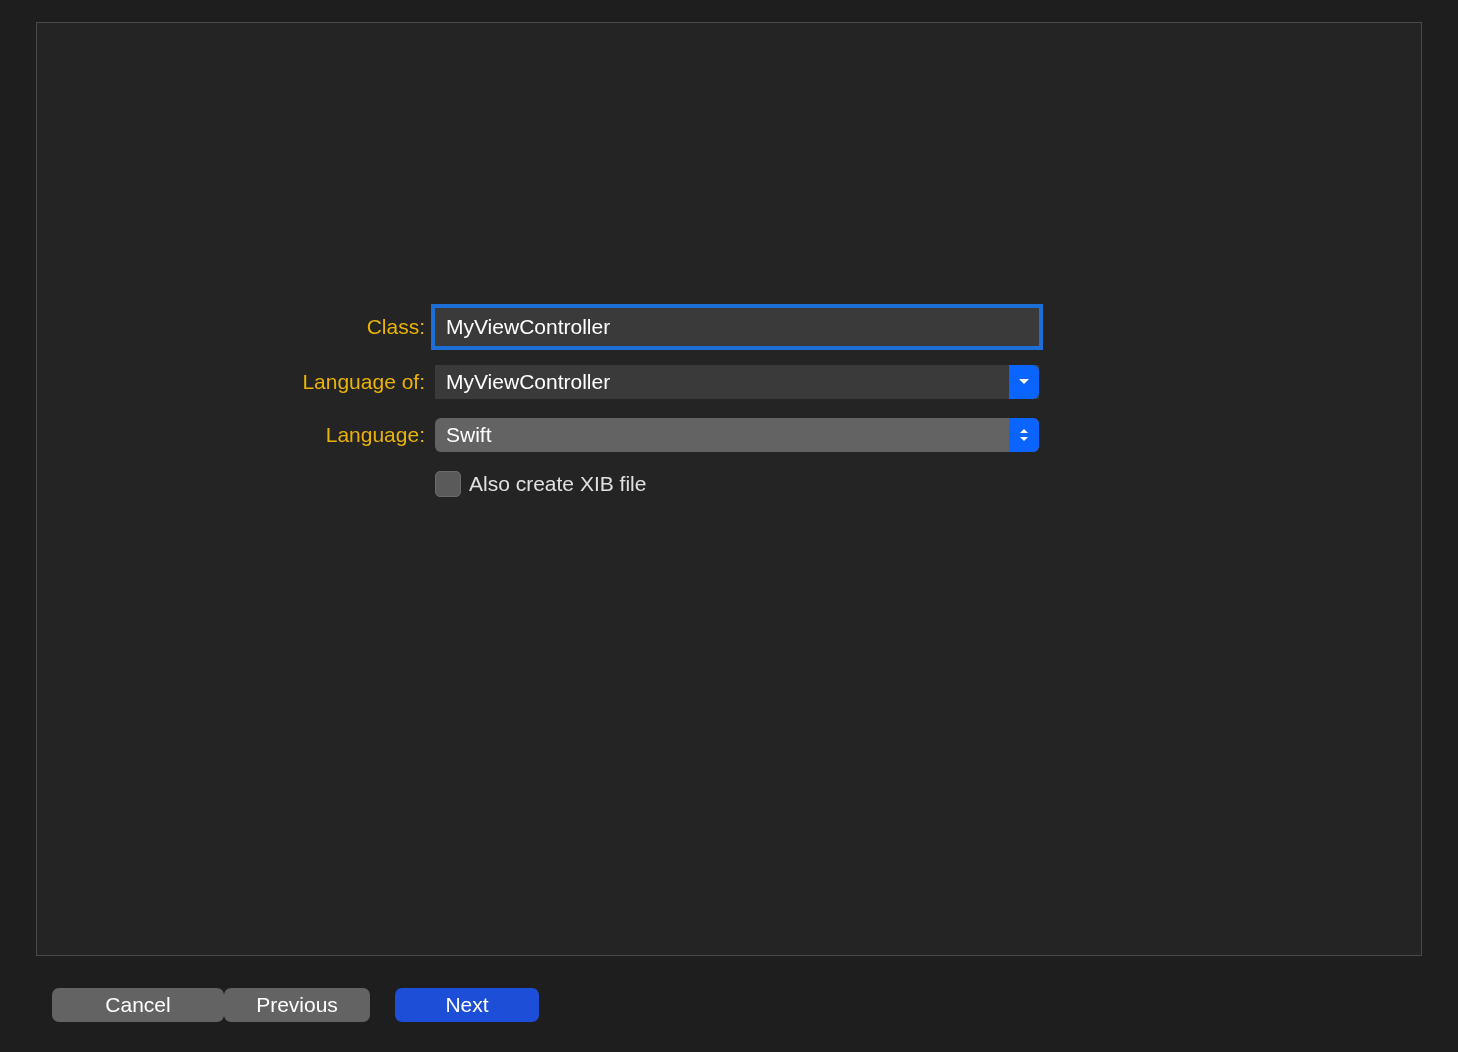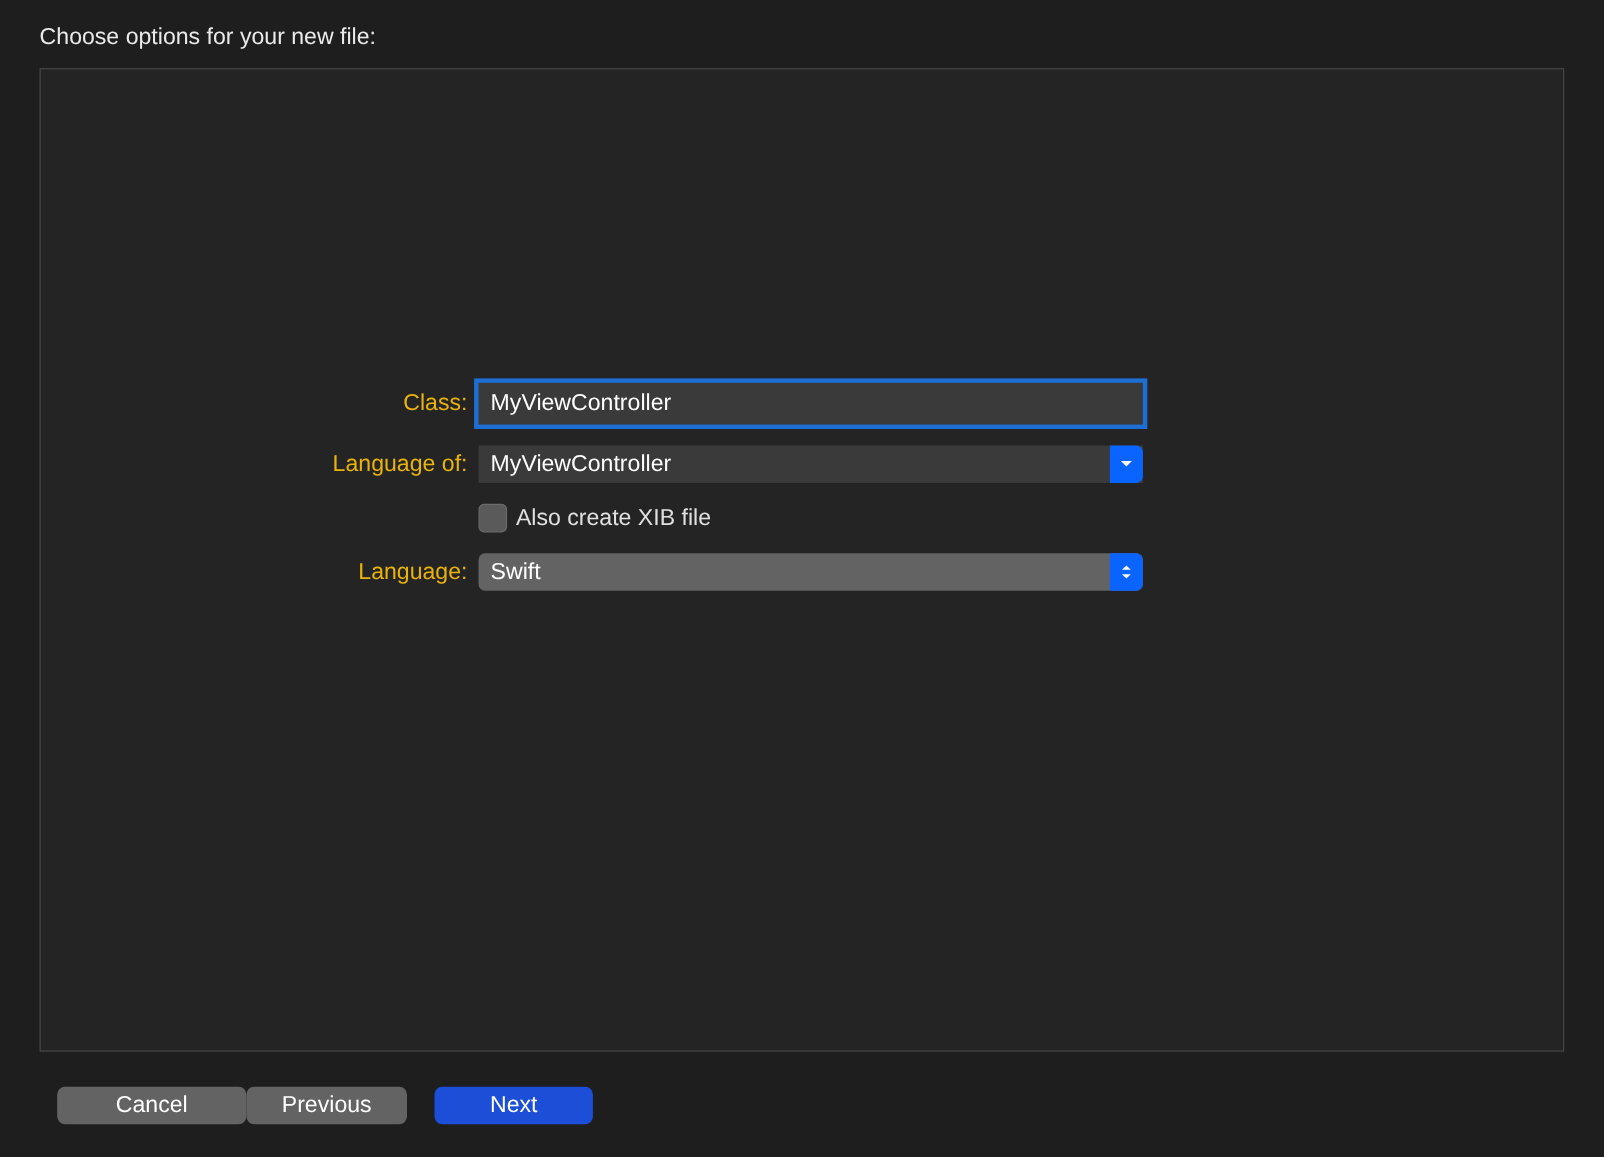--- a/index.html
+++ b/index.html
@@ -181,51 +181,40 @@
     }
     .btn-primary {
       background: #1d4ed8;
       min-width: 144px;
     }
   </style>
 </head>
 <body>
 
 <div class="dialog">
-  <div class="dialog-title">Choose options for your new file:</div>
 
   <div class="form-panel">
 
     <div class="form-row">
       <div class="form-label">Class:</div>
       <div class="form-control-wrap">
         <input type="text" class="text-input text-input-focus" value="MyViewController" style="">
       </div>
     </div>
 
     <div class="form-row">
       <div class="form-label">Language of:</div>
       <div class="form-control-wrap">
         <div class="combo">
           <span>MyViewController</span>
           <div class="combo-button">
             <svg viewBox="0 0 12 8">
                 <path d="M1 1 L6 6 L11 1 Z"></path>
               </svg>
           </div>
-        </div>
-      </div>
-    </div>
-
-    <div class="form-row">
-      <div class="form-label"></div>
-      <div class="form-control-wrap">
-        <div class="checkbox-wrap">
-          <div class="checkbox"></div>
-          <span class="checkbox-label">Also create XIB file</span>
         </div>
       </div>
     </div>
 
     <div class="form-row">
       <div class="form-label">Language:</div>
       <div class="form-control-wrap">
         <div class="popup">
           <span>Swift</span>
           <div class="popup-button">
@@ -233,20 +222,30 @@
                 <path d="M1 5 L5 1 L9 5 Z"></path>
               </svg>
             <svg viewBox="0 0 10 6">
                 <path d="M1 1 L5 5 L9 1 Z"></path>
               </svg>
           </div>
         </div>
       </div>
     </div>
 
+    <div class="form-row">
+      <div class="form-label"></div>
+      <div class="form-control-wrap">
+        <div class="checkbox-wrap">
+          <div class="checkbox"></div>
+          <span class="checkbox-label">Also create XIB file</span>
+        </div>
+      </div>
+    </div>
+
   </div>
 
   <div class="button-bar">
     <div class="button-group">
       <button class="btn btn-secondary">Cancel</button>
     </div>
     <div class="button-group">
       <button class="btn btn-secondary sm">Previous</button>
       <button class="btn btn-primary">Next</button>
     </div>

